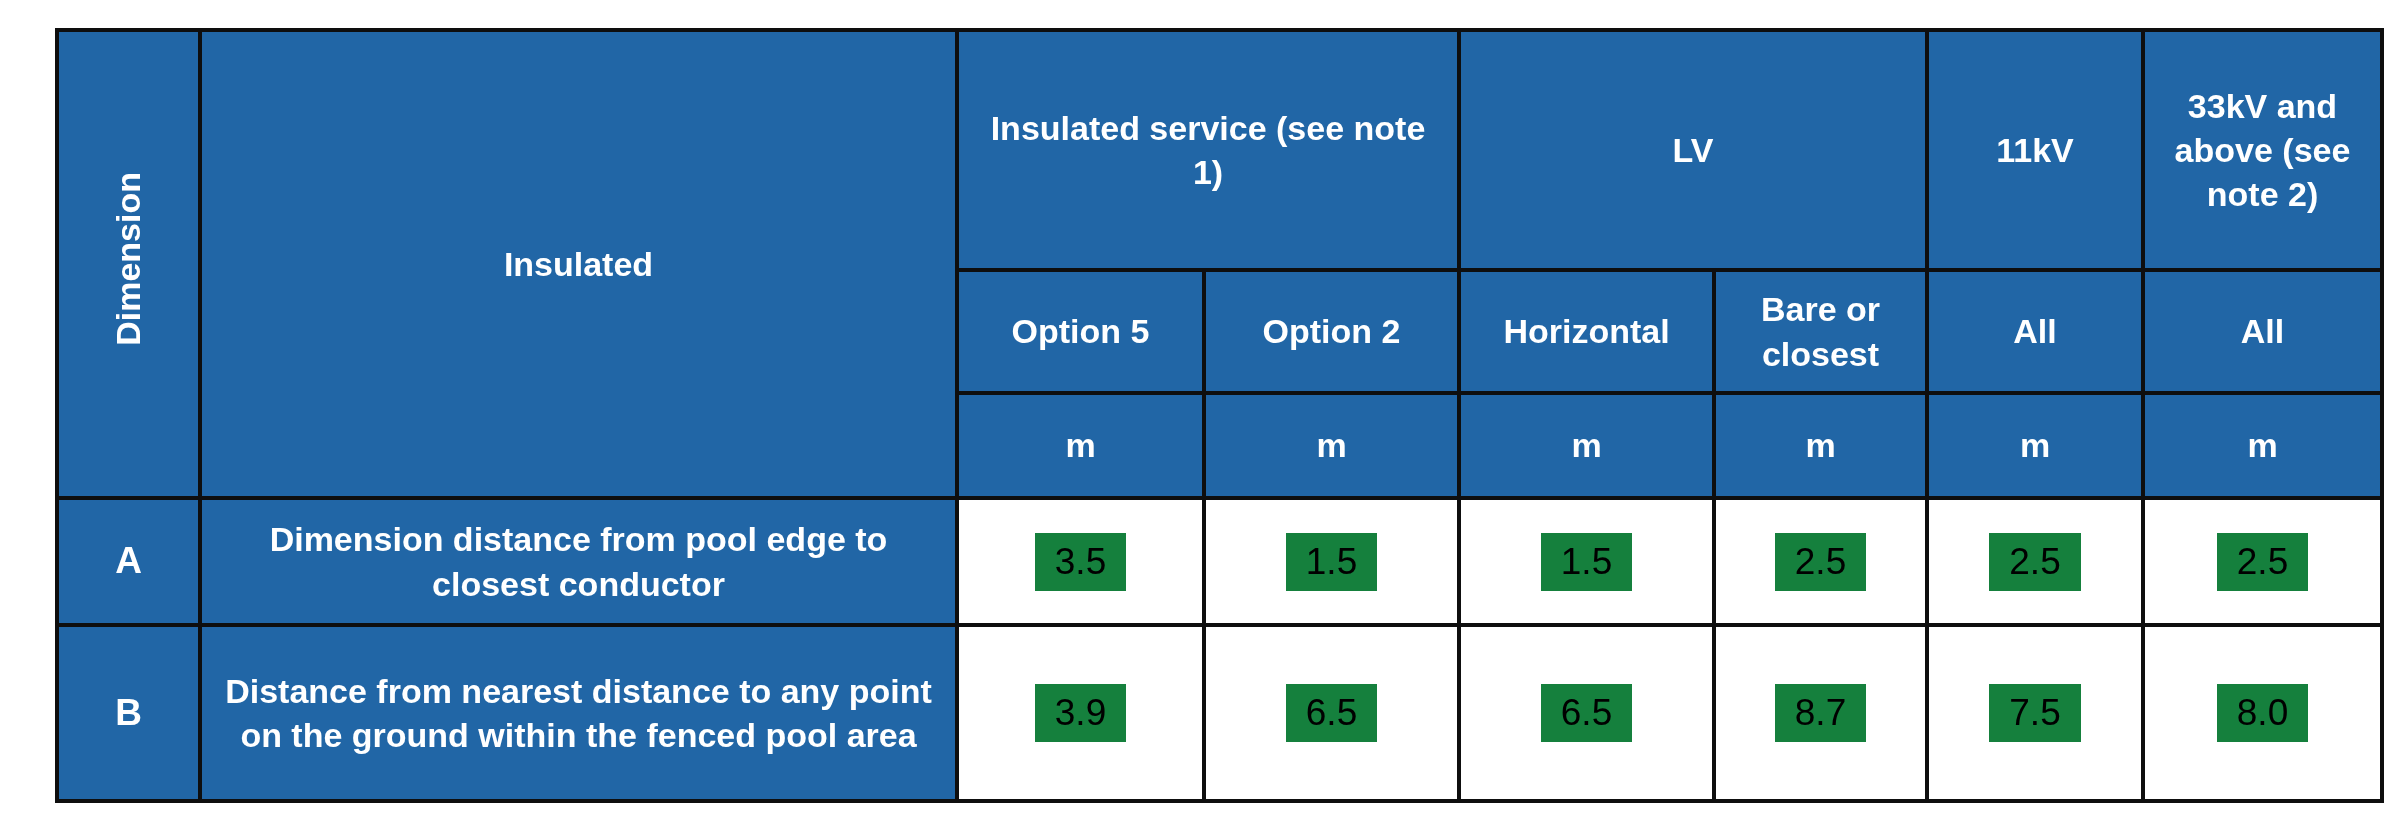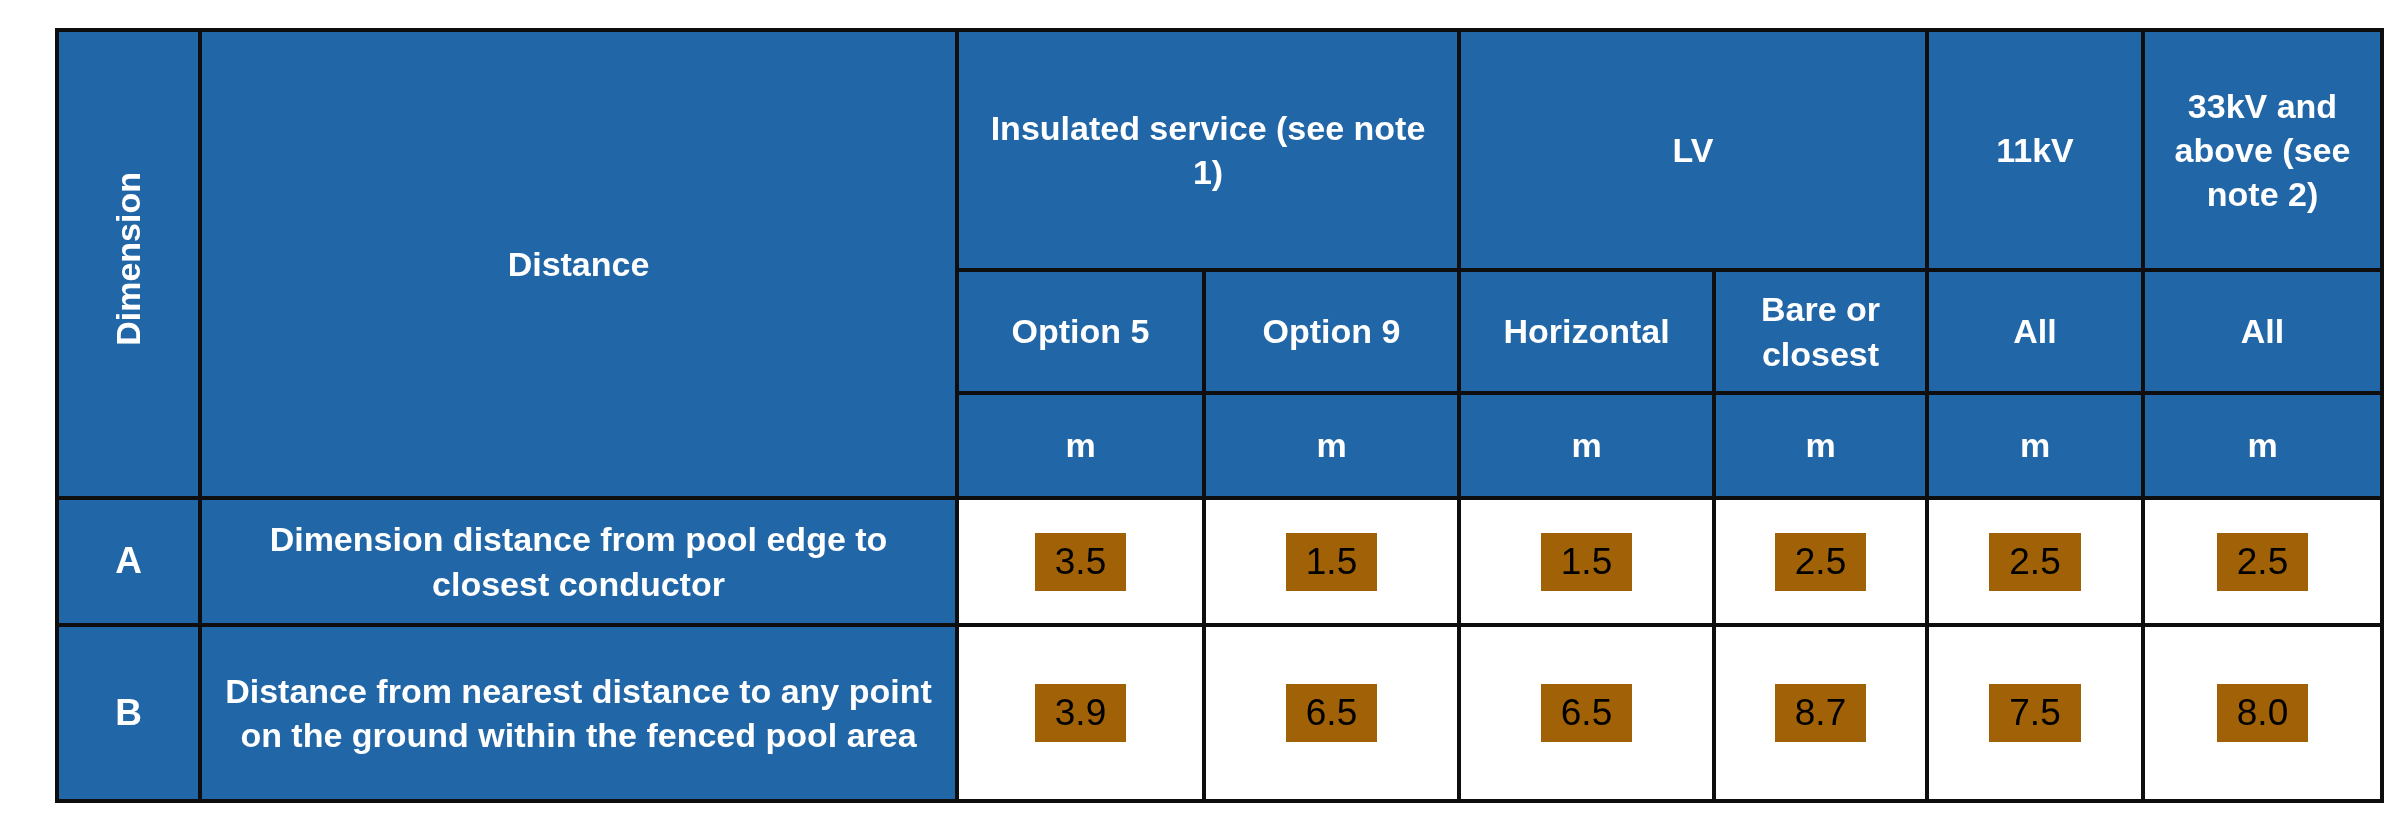--- a/index.html
+++ b/index.html
@@ -69,21 +69,21 @@
     padding: 6px 28px;
   }
   
   td.val-cell {
     background: #ffffff;
     color: #000000;
     font-size: 37px;
     font-weight: normal;
   }
   .highlight {
-    background: #a16207;
+    background: #15803d;
     padding: 8px 20px;
     display: inline-block;
   }
   
   th.dim-cell {
     font-size: 37px;
   }
 </style>
 </head>
 <body>
@@ -99,30 +99,30 @@
       <col class="c-bare">
       <col class="c-11kv">
       <col class="c-33kv">
     </colgroup>
 
     <tbody>
         <tr class="r-group">
       <th class="hdr" rowspan="3">
         <span class="vertical-text">Dimension</span>
       </th>
-      <th class="hdr" rowspan="3">Distance</th>
+      <th class="hdr" rowspan="3">Insulated</th>
       <th class="hdr" colspan="2">Insulated service (see note 1)</th>
       <th class="hdr" colspan="2">LV</th>
       <th class="hdr">11kV</th>
       <th class="hdr">33kV and above (see note 2)</th>
     </tr>
 
     <tr class="r-sub">
       <th class="hdr">Option 5</th>
-      <th class="hdr">Option 9</th>
+      <th class="hdr">Option 2</th>
       <th class="hdr">Horizontal</th>
       <th class="hdr">Bare or closest</th>
       <th class="hdr">All</th>
       <th class="hdr">All</th>
     </tr>
 
     <tr class="r-unit">
       <th class="hdr">m</th>
       <th class="hdr">m</th>
       <th class="hdr">m</th>

